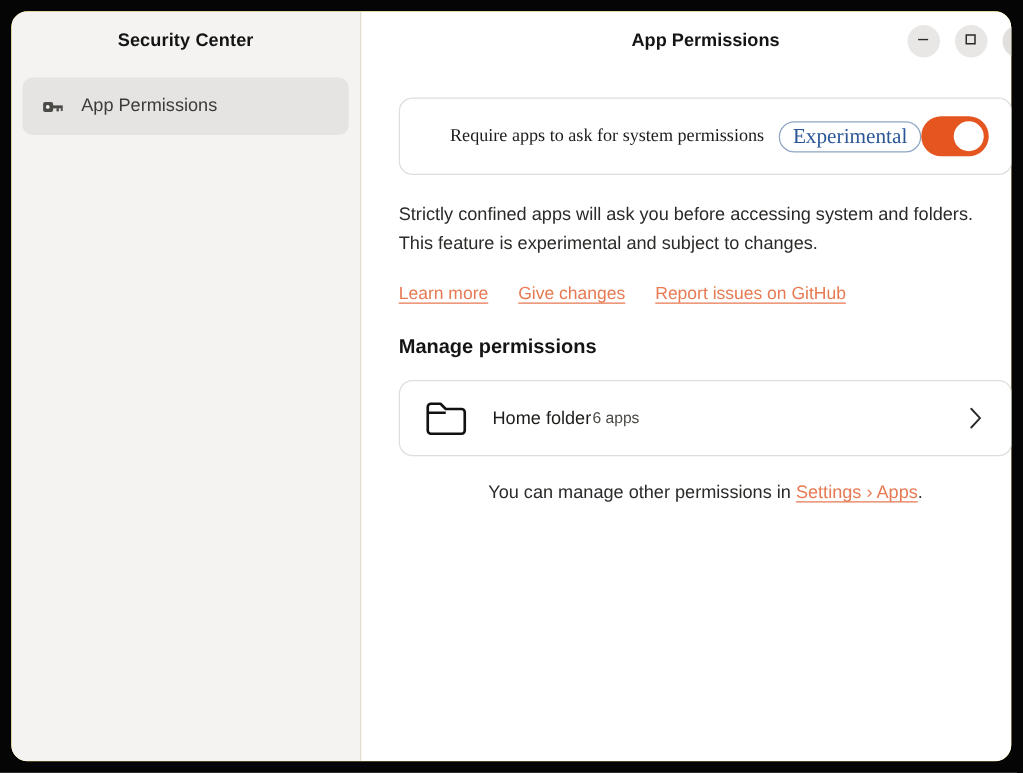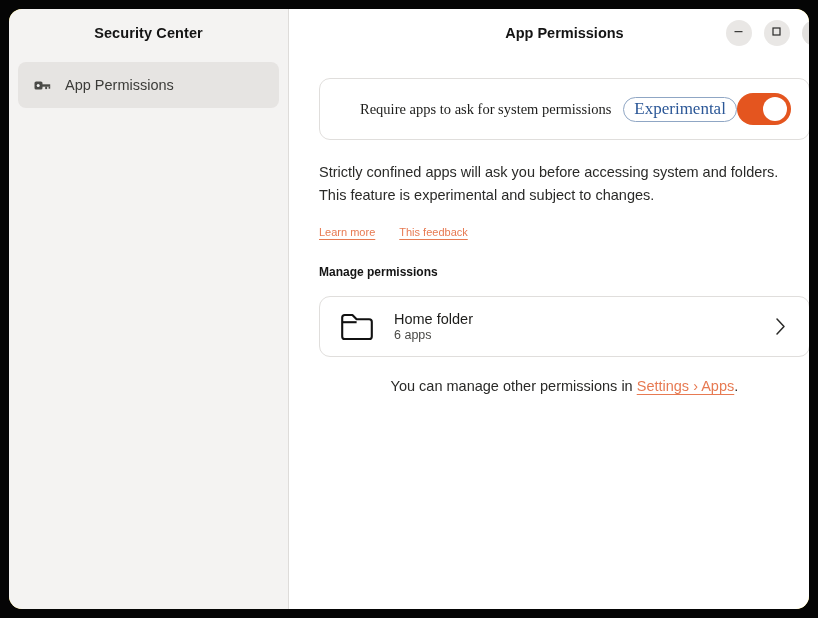--- a/index.html
+++ b/index.html
@@ -198,32 +198,32 @@
   }
 
   
   .links-row {
     margin-top: 19px;
     display: flex;
     gap: 24px;
     align-items: baseline;
   }
   .link {
-    font-size: 11px;
+    font-size: 14px;
     color: #e77a52;
     text-decoration: underline;
     text-underline-offset: 3px;
     text-decoration-thickness: 1px;
     cursor: pointer;
   }
 
   
   .section-heading {
     margin-top: 27px;
-    font-size: 12px;
+    font-size: 16px;
     font-weight: bold;
     color: #141414;
   }
 
   
   .folder-card {
     margin-top: 17px;
     display: flex;
     align-items: center;
     height: 61px;
@@ -234,21 +234,21 @@
     width: 40px;
     height: 40px;
     display: flex;
     align-items: center;
     justify-content: center;
     flex: 0 0 40px;
   }
   .folder-text {
     margin-left: 17px;
     display: flex;
-    flex-direction: column;
+    flex-direction: row;
     gap: 1px;
   }
   .folder-title {
     font-size: 14.5px;
     color: #1c1c1a;
   }
   .folder-sub {
     font-size: 12.5px;
     color: #4a4a47;
   }
@@ -332,21 +332,22 @@
           <span class="badge">Experimental</span>
           <div class="switch">
             <div class="knob"></div>
           </div>
         </div>
 
         <div class="description">Strictly confined apps will ask you before accessing system and folders. This feature is experimental and subject to changes.</div>
 
         <div class="links-row">
           <span class="link">Learn more</span>
-          <span class="link">This feedback</span>
+          <span class="link">Give changes</span>
+          <span class="link">Report issues on GitHub</span>
         </div>
 
         <div class="section-heading">Manage permissions</div>
 
         <div class="card folder-card">
           <span class="folder-icon">
             <svg width="36" height="30" viewBox="0 0 36 30" aria-hidden="true">
               <path d="M3.2 5.6 A2.6 2.6 0 0 1 5.8 3 H13.4 L17.6 7.2 H30.2
                        A2.6 2.6 0 0 1 32.8 9.8 V24.4 A2.6 2.6 0 0 1 30.2 27
                        H5.8 A2.6 2.6 0 0 1 3.2 24.4 Z" fill="none" stroke="#111111" stroke-width="2.1" stroke-linejoin="round"></path>

